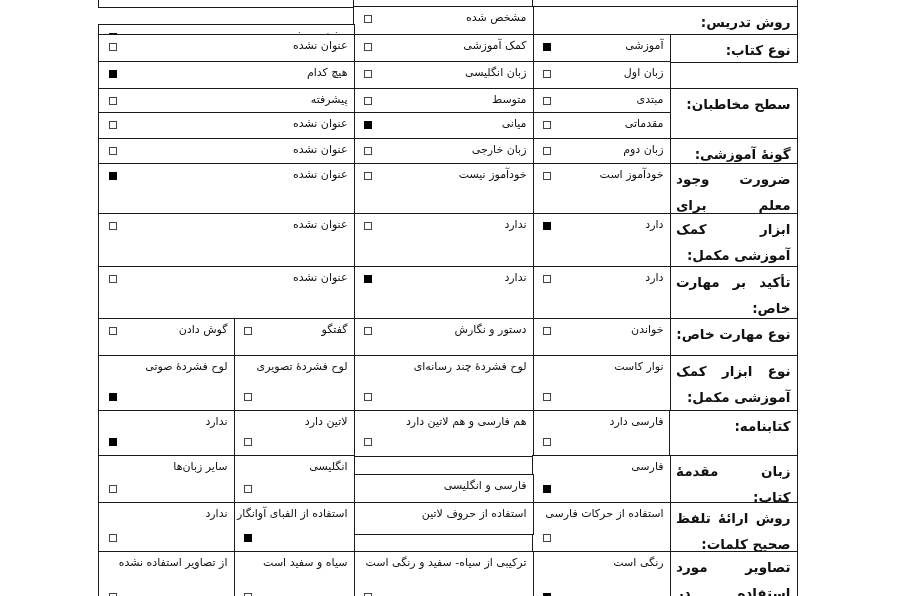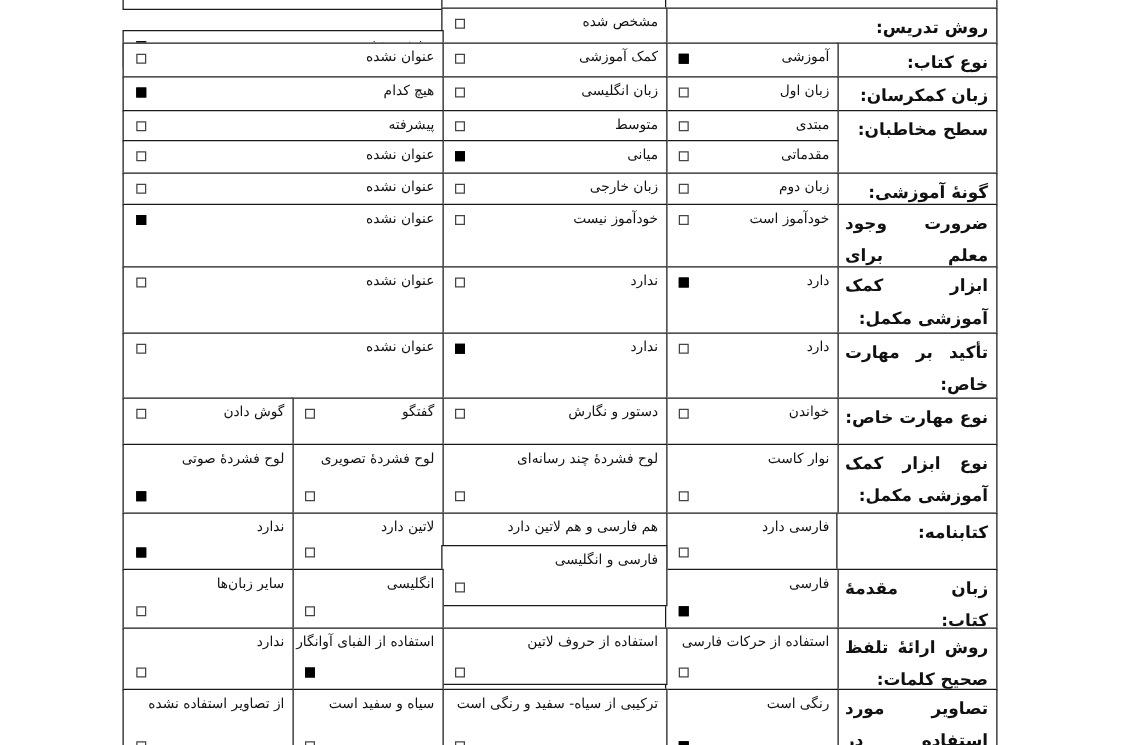--- a/index.html
+++ b/index.html
@@ -38,21 +38,20 @@
       <span class="cb on" style="left: 10px; top: 8px;"></span>
     </div>
     <div class="cell opt" style="left: 353px; width: 180.5px; top: 34px; height: 28.5px;">
       <span class="txt">کمک آموزشی</span>
       <span class="cb" style="left: 10px; top: 8px;"></span>
     </div>
     <div class="cell opt" style="left: 98px; width: 256.5px; top: 34px; height: 28.5px;">
       <span class="txt">عنوان نشده</span>
       <span class="cb" style="left: 10px; top: 8px;"></span>
     </div>
-    <div class="cell label" style="left: 669px; width: 128.5px; top: 61px; height: 28.5px;">زبان کمکرسان:</div>
     <div class="cell opt" style="left: 532px; width: 138.5px; top: 61px; height: 28.5px;">
       <span class="txt">زبان اول</span>
       <span class="cb" style="left: 10px; top: 8px;"></span>
     </div>
     <div class="cell opt" style="left: 353px; width: 180.5px; top: 61px; height: 28.5px;">
       <span class="txt">زبان انگلیسی</span>
       <span class="cb" style="left: 10px; top: 8px;"></span>
     </div>
     <div class="cell opt" style="left: 98px; width: 256.5px; top: 61px; height: 28.5px;">
       <span class="txt">هیچ کدام</span>
@@ -184,38 +183,38 @@
     </div>
     <div class="cell opt" style="left: 98px; width: 136.5px; top: 410px; height: 46.5px;">
       <span class="txt">ندارد</span>
       <span class="cb on" style="left: 10px; top: 26.5px;"></span>
     </div>
     <div class="cell label" style="left: 669px; width: 128.5px; top: 455px; height: 48.5px;">زبان مقدمهٔ کتاب:</div>
     <div class="cell opt" style="left: 532px; width: 138.5px; top: 455px; height: 48.5px;">
       <span class="txt">فارسی</span>
       <span class="cb on" style="left: 10px; top: 28.5px;"></span>
     </div>
-    <div class="cell opt" style="left: 353px; width: 180.5px; top: 436px; height: 48.5px;">
+    <div class="cell opt" style="left: 353px; width: 180.5px; top: 474px; height: 48.5px;">
       <span class="txt">فارسی و انگلیسی</span>
       <span class="cb" style="left: 10px; top: 28.5px;"></span>
     </div>
     <div class="cell opt" style="left: 233px; width: 121.5px; top: 455px; height: 48.5px;">
       <span class="txt">انگلیسی</span>
       <span class="cb" style="left: 10px; top: 28.5px;"></span>
     </div>
     <div class="cell opt" style="left: 98px; width: 136.5px; top: 455px; height: 48.5px;">
       <span class="txt">سایر زبان‌ها</span>
       <span class="cb" style="left: 10px; top: 28.5px;"></span>
     </div>
     <div class="cell label" style="left: 669px; width: 128.5px; top: 502px; height: 50.5px;">روش ارائهٔ تلفظ صحیح کلمات:</div>
     <div class="cell opt" style="left: 532px; width: 138.5px; top: 502px; height: 50.5px;">
       <span class="txt">استفاده از حرکات فارسی</span>
       <span class="cb" style="left: 10px; top: 30.5px;"></span>
     </div>
-    <div class="cell opt" style="left: 353px; width: 180.5px; top: 502px; height: 46px;">
+    <div class="cell opt" style="left: 353px; width: 180.5px; top: 502px; height: 33px;">
       <span class="txt">استفاده از حروف لاتین</span>
       <span class="cb" style="left: 10px; top: 30.5px;"></span>
     </div>
     <div class="cell opt" style="left: 233px; width: 121.5px; top: 502px; height: 50.5px;">
       <span class="txt">استفاده از الفبای آوانگار</span>
       <span class="cb on" style="left: 10px; top: 30.5px;"></span>
     </div>
     <div class="cell opt" style="left: 98px; width: 136.5px; top: 502px; height: 50.5px;">
       <span class="txt">ندارد</span>
       <span class="cb" style="left: 10px; top: 30.5px;"></span>

